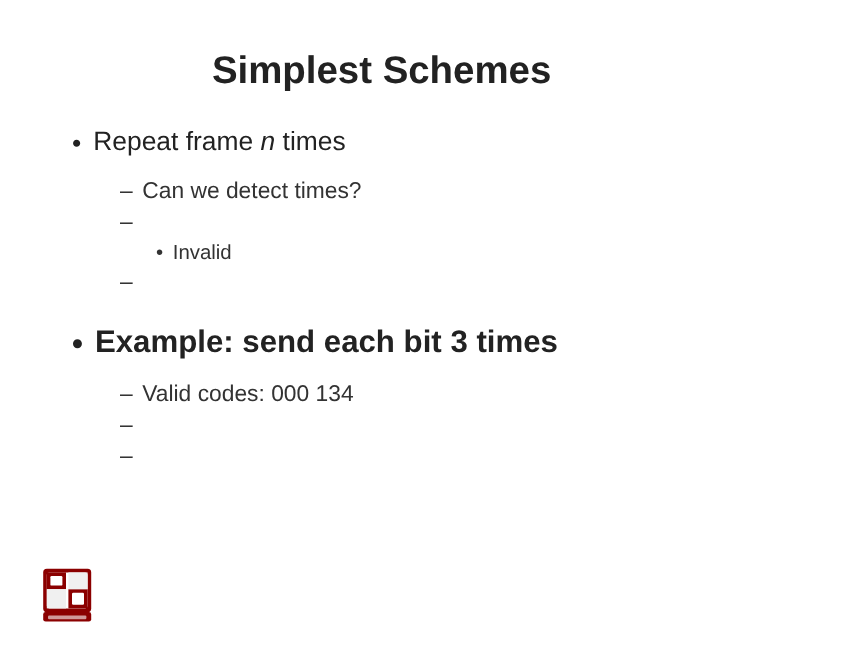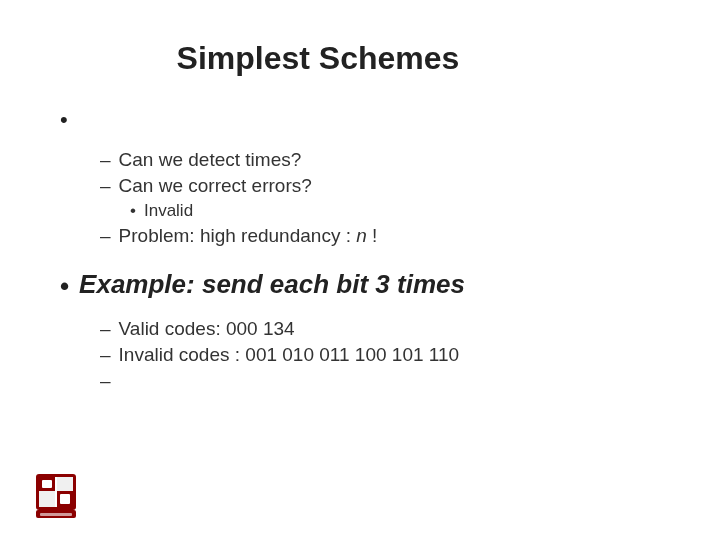--- a/index.html
+++ b/index.html
@@ -93,21 +93,20 @@
       flex-shrink: 0;
     }
 
     .big-bullet {
       margin-top: 10px;
     }
 
     .big-bullet .bullet-text {
       font-size: 26px;
       font-weight: bold;
-      font-style: italic;
     }
 
     .big-bullet .bullet-dot {
       font-size: 26px;
       font-weight: bold;
     }
 
     .logo {
       position: absolute;
       bottom: 18px;
@@ -126,58 +125,58 @@
 <body>
 
 <div class="slide">
 
   <h1 class="slide-title">Simplest Schemes</h1>
 
   <div class="content">
 
     <div class="bullet-l1">
       <span class="bullet-dot">•</span>
+      <span class="bullet-text">
+        Repeat frame <em>n</em> times
+      </span>
     </div>
 
     <div class="sub-items">
 
       <div class="bullet-l2">
         <span class="dash">–</span>
         <span>Can we detect times?</span>
       </div>
 
       <div class="bullet-l2">
         <span class="dash">–</span>
-        <span>Can we correct errors?</span>
       </div>
 
       <div class="bullet-l3">
         <span class="bullet-dot-sm">•</span>
         <span>Invalid</span>
       </div>
 
       <div class="bullet-l2">
         <span class="dash">–</span>
-        <span>Problem: high redundancy : <em>n</em> !</span>
       </div>
     </div>
 
     <div class="bullet-l1 big-bullet">
       <span class="bullet-dot">•</span>
       <span class="bullet-text">Example: send each bit 3 times</span>
     </div>
 
     <div class="sub-items">
       <div class="bullet-l2">
         <span class="dash">–</span>
         <span>Valid codes: 000 134</span>
       </div>
       <div class="bullet-l2">
         <span class="dash">–</span>
-        <span>Invalid codes : 001 010 011 100 101 110</span>
       </div>
       <div class="bullet-l2">
         <span class="dash">–</span>
       </div>
     </div>
 
   </div>
 </div>
 
 <div class="logo">

